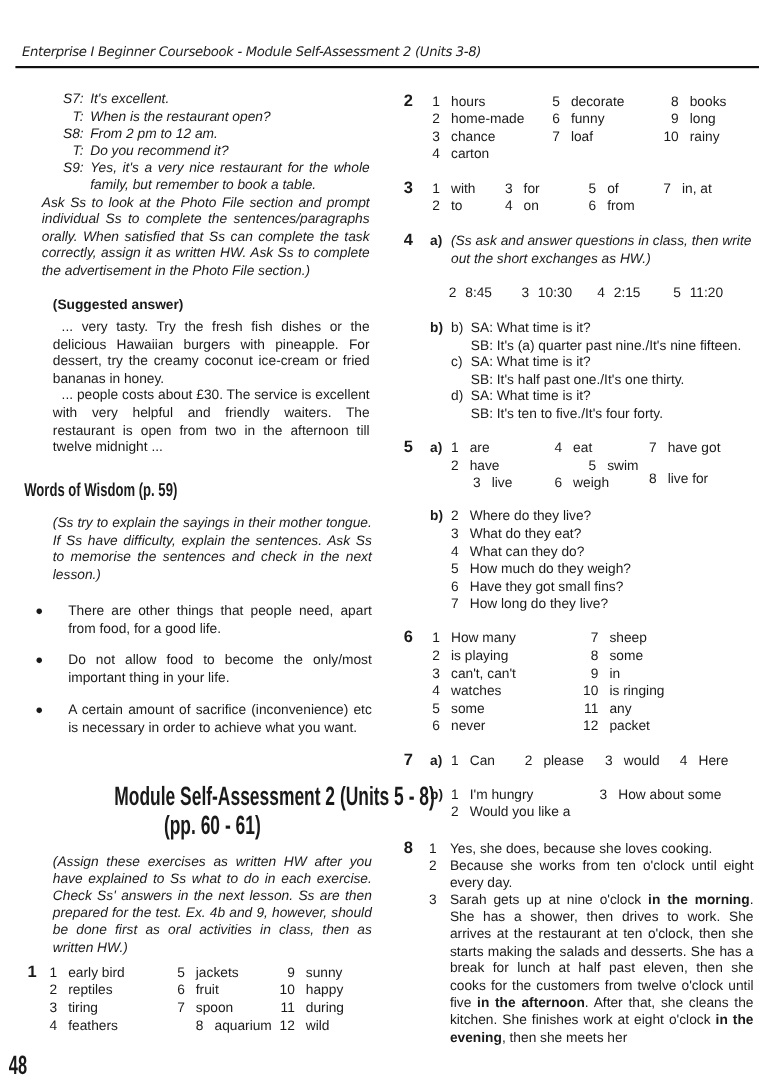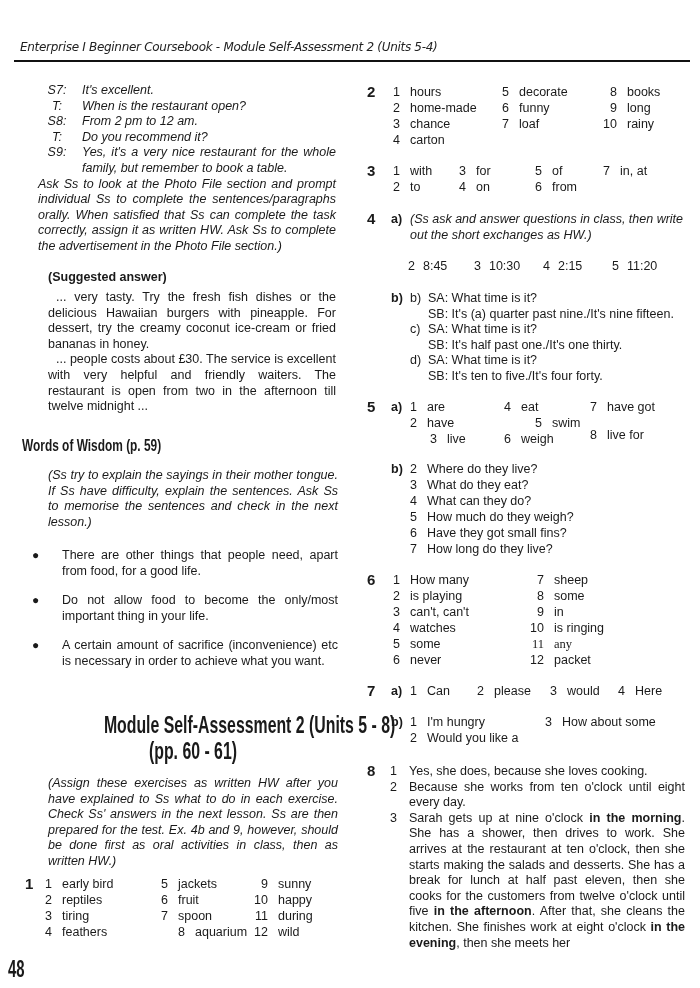--- a/index.html
+++ b/index.html
@@ -12,39 +12,39 @@
     left: 20px; top: 40px; width: 670px;
     font-family: "DejaVu Sans", sans-serif; font-style: italic; font-size: 12px; color: #222;
     letter-spacing: -0.3px;
   }
   .rule { left: 14px; top: 60px; width: 676px; height: 2px; background: #111; }
   .t { font-size: 12.5px; line-height: 15.6px; }
   .it { font-style: italic; }
   .b { font-weight: bold; }
   .just { text-align: justify; }
   .dlg { display: flex; }
-  .dlg .sp { width: 38px; text-align: center; padding-right: 6px; flex: none; font-style: italic; }
+  .dlg .sp { width: 38px; text-align: right; padding-right: 6px; flex: none; font-style: italic; }
   .dlg .ln { flex: 1; font-style: italic; text-align: justify; }
   .cond {
     font-family: "Liberation Sans Narrow", "Liberation Sans", sans-serif; font-weight: bold;
     transform: scaleX(0.7); transform-origin: left center; white-space: nowrap;
   }
   .bullet { display: flex; }
   .bullet .dot { width: 30px; flex: none; padding-left: 10px; font-size: 12px; }
   .bullet .txt { flex: 1; text-align: justify; }
   .exn { font-weight: bold; font-size: 15px; position: absolute; }
   .row { position: absolute; white-space: nowrap; }
   .num { display: inline-block; text-align: right; }
   .pg { font-family: "Liberation Sans", sans-serif; font-weight: bold; font-size: 24px;
         transform: scaleX(0.62); transform-origin: left top; }
 </style>
 </head>
 <body>
 
-<div class="abs header">Enterprise I Beginner Coursebook - Module Self-Assessment 2 (Units 5-4)</div>
+<div class="abs header">Enterprise I Beginner Coursebook - Module Self-Assessment 2 (Units 3-8)</div>
 <div class="abs rule"></div>
 
 <div class="abs t" style="left:38px; top:83px; width:298px;">
   <div class="dlg">
       <span class="sp">S7:</span>
       <span class="ln">It's excellent.</span>
     </div>
   <div class="dlg">
       <span class="sp">T:</span>
       <span class="ln">When is the restaurant open?</span>
@@ -188,21 +188,21 @@
     <div class="row" style="left: 388px; top: 573px;"><span class="num" style="width: 12px; margin-right: 10px;">1</span><span>How many</span></div>
     <div class="row" style="left: 388px; top: 589px;"><span class="num" style="width: 12px; margin-right: 10px;">2</span><span>is playing</span></div>
     <div class="row" style="left: 388px; top: 605px;"><span class="num" style="width: 12px; margin-right: 10px;">3</span><span>can't, can't</span></div>
     <div class="row" style="left: 388px; top: 621px;"><span class="num" style="width: 12px; margin-right: 10px;">4</span><span>watches</span></div>
     <div class="row" style="left: 388px; top: 637px;"><span class="num" style="width: 12px; margin-right: 10px;">5</span><span>some</span></div>
     <div class="row" style="left: 388px; top: 653px;"><span class="num" style="width: 12px; margin-right: 10px;">6</span><span>never</span></div>
     <div class="row" style="left: 520px; top: 573px;"><span class="num" style="width: 24px; margin-right: 10px;">7</span><span>sheep</span></div>
     <div class="row" style="left: 520px; top: 589px;"><span class="num" style="width: 24px; margin-right: 10px;">8</span><span>some</span></div>
     <div class="row" style="left: 520px; top: 605px;"><span class="num" style="width: 24px; margin-right: 10px;">9</span><span>in</span></div>
     <div class="row" style="left: 520px; top: 621px;"><span class="num" style="width: 24px; margin-right: 10px;">10</span><span>is ringing</span></div>
-    <div class="row" style="left: 520px; top: 637px; font-family: Liberation Serif, serif;"><span class="num" style="width: 24px; margin-right: 10px;">11</span><span>any</span></div>
+    <div class="row" style="left: 520px; top: 637px;"><span class="num" style="width: 24px; margin-right: 10px;">11</span><span>any</span></div>
     <div class="row" style="left: 520px; top: 653px;"><span class="num" style="width: 24px; margin-right: 10px;">12</span><span>packet</span></div>
   </div>
 
 <div class="exn" style="left:367px; top:682px;">7</div>
 <div class="abs t b" style="left:391px; top:684px;">a)</div>
 <div id="ex7a" class="t" style="position: absolute; left: 0px; top: 0px;">
     <div class="row" style="left: 407px; top: 684px;"><span class="num" style="width: 10px; margin-right: 10px;">1</span><span>Can</span></div>
     <div class="row" style="left: 474px; top: 684px;"><span class="num" style="width: 10px; margin-right: 10px;">2</span><span>please</span></div>
     <div class="row" style="left: 547px; top: 684px;"><span class="num" style="width: 10px; margin-right: 10px;">3</span><span>would</span></div>
     <div class="row" style="left: 615px; top: 684px;"><span class="num" style="width: 10px; margin-right: 10px;">4</span><span>Here</span></div>

